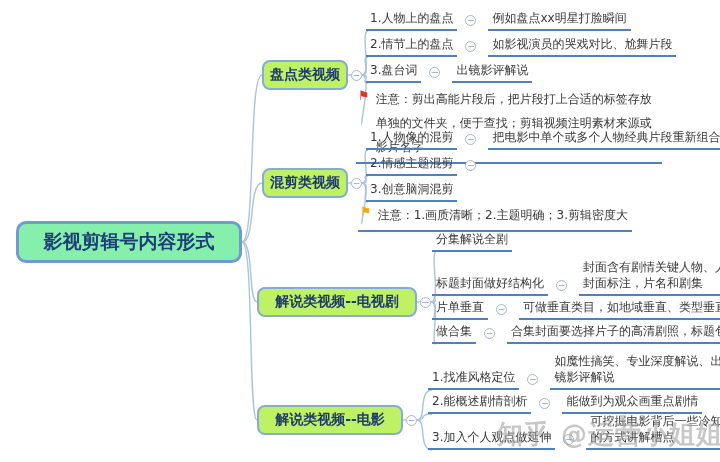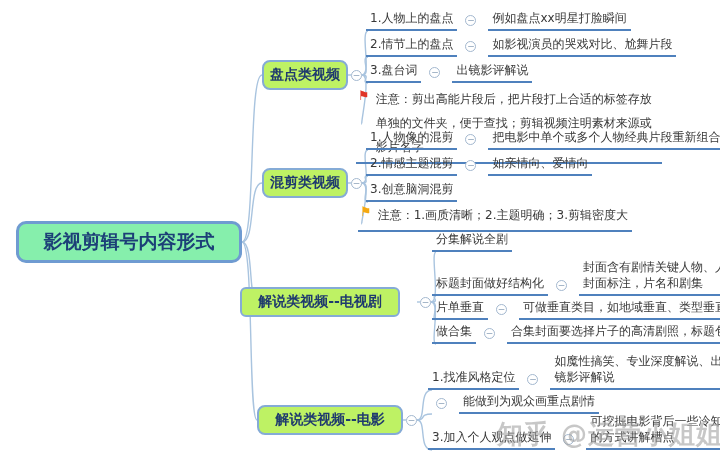--- a/index.html
+++ b/index.html
@@ -76,21 +76,21 @@
   </svg>
 
   <div class="node-box root-box" style="left:16px; top:221px; width:226px; height:42px;">影视剪辑号内容形式</div>
 
   <div class="node-box" style="left:262px; top:60px; width:86px; height:30px;">盘点类视频</div>
   <span class="minus node-minus" style="left:351px; top:70px;">−</span>
 
   <div class="node-box" style="left:262px; top:168px; width:86px; height:30px;">混剪类视频</div>
   <span class="minus node-minus" style="left:351px; top:178px;">−</span>
 
-  <div class="node-box" style="left:240px; top:287px; width:160px; height:30px;border-radius:6px;">解说类视频--电视剧</div>
+  <div class="node-box" style="left:257px; top:287px; width:160px; height:30px;">解说类视频--电视剧</div>
   <span class="minus node-minus" style="left:420px; top:297px;">−</span>
 
   <div class="node-box" style="left:257px; top:405px; width:146px; height:30px;">解说类视频--电影</div>
   <span class="minus node-minus" style="left:406px; top:415px;">−</span>
 
   <div class="row" style="left:366px; top:10px;">
     <span class="lbl">1.人物上的盘点</span>
     <span class="minus">−</span>
     <span class="det">例如盘点xx明星打脸瞬间</span>
   </div>
@@ -110,21 +110,20 @@
   </div>
 
   <div class="row" style="left:366px; top:129px;">
     <span class="lbl">1.人物像的混剪</span>
     <span class="minus">−</span>
     <span class="det">把电影中单个或多个人物经典片段重新组合</span>
   </div>
   <div class="row" style="left:366px; top:155px;">
     <span class="lbl">2.情感主题混剪</span>
     <span class="minus">−</span>
-    <span class="det">如亲情向、爱情向</span>
   </div>
   <div class="row" style="left:366px; top:181px;">
     <span class="lbl">3.创意脑洞混剪</span>
   </div>
   <div class="row note" style="left:358px; top:203px;">
     <span class="flag yellow">⚑</span>
     <span class="note-text">注意：1.画质清晰；2.主题明确；3.剪辑密度大</span>
   </div>
 
   <div class="row" style="left:432px; top:231px;">
@@ -145,20 +144,21 @@
     <span class="minus">−</span>
     <span class="det">合集封面要选择片子的高清剧照，标题包含剧名</span>
   </div>
 
   <div class="row" style="left:428px; top:353px;">
     <span class="lbl">1.找准风格定位</span>
     <span class="minus">−</span>
     <span class="det wrap w182">如魔性搞笑、专业深度解说、出镜影评解说</span>
   </div>
   <div class="row" style="left:428px; top:393px;">
+    <span class="lbl">2.能概述剧情剖析</span>
     <span class="minus">−</span>
     <span class="det">能做到为观众画重点剧情</span>
   </div>
   <div class="row" style="left:428px; top:413px;">
     <span class="lbl">3.加入个人观点做延伸</span>
     <span class="minus">−</span>
     <span class="det wrap w196">可挖掘电影背后一些冷知识或隐喻的方式讲解槽点</span>
   </div>
 
   <div class="watermark">知乎 @运营小姐姐</div>

